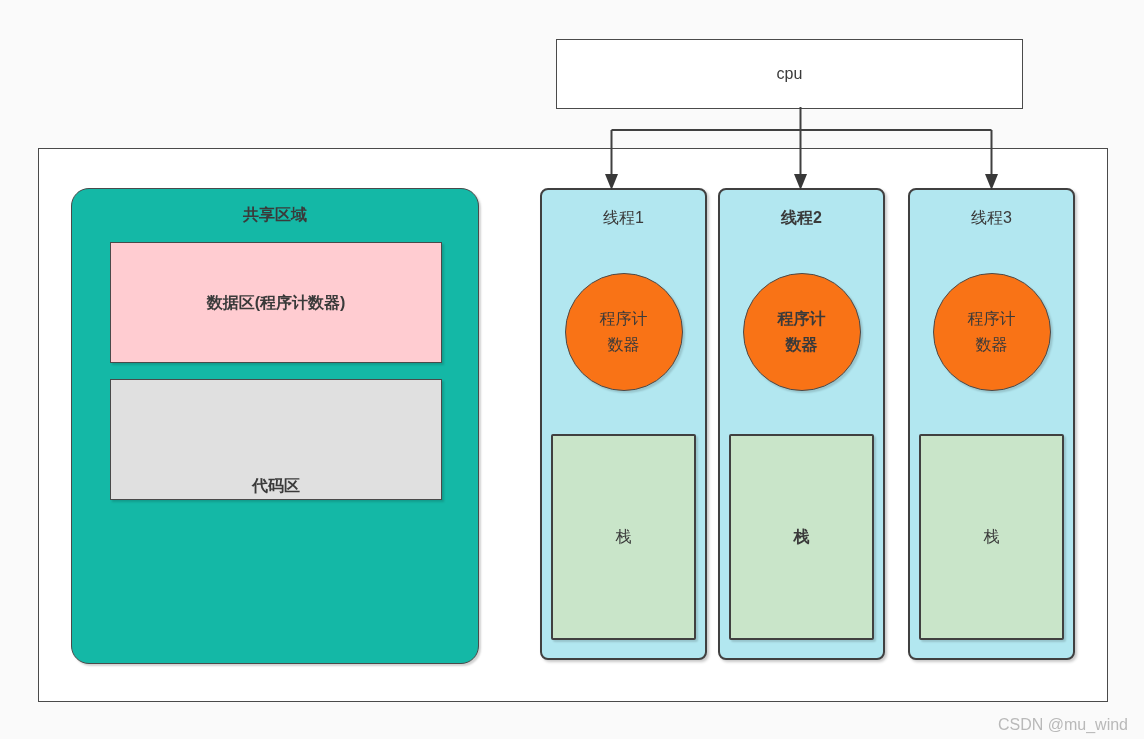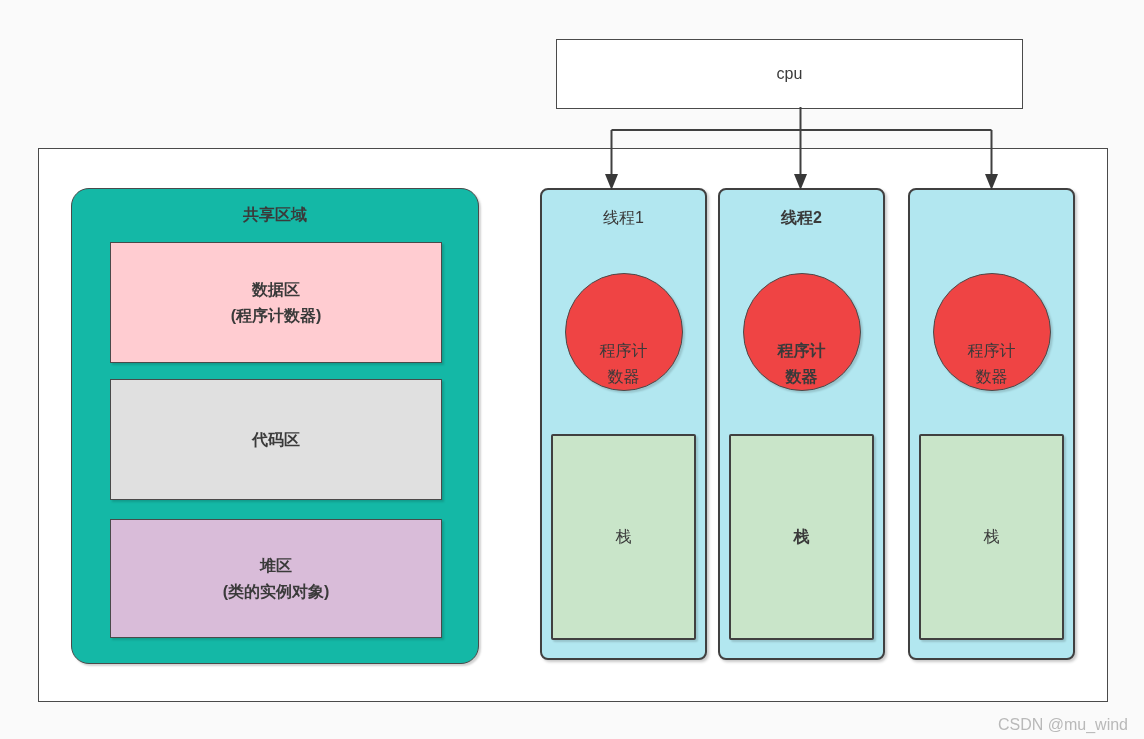--- a/index.html
+++ b/index.html
@@ -62,29 +62,29 @@
     position: absolute;
     left: 0; top: 16px; width: 100%;
     text-align: center;
     font-size: 16px;
   }
   .sec {
     position: absolute;
     left: 38px; width: 332px;
     border: 1.5px solid #4a4a4a;
     box-shadow: 2px 2px 2px rgba(0,0,0,0.15);
-    display: flex; flex-direction: column;
+    display: flex; 
     align-items: center; justify-content: center;
     text-align: center;
     font-size: 16px;
     line-height: 26px;
     box-sizing: border-box;
   }
   .sec-data { top: 53px;  height: 121px; background: #ffccd1; }
-  .sec-code { top: 190px; height: 121px; background: #e0e0e0; }
+  .sec-code { top: 190px; height: 121px; background: #e0e0e0; align-items: flex-end; }
   .sec-heap { top: 330px; height: 119px; background: #d9bcd9; }
 
   
   .thread {
     position: absolute;
     top: 188px;
     width: 167px; height: 472px;
     background: #b2e7f0;
     border: 2px solid #404040;
     border-radius: 8px;
@@ -100,24 +100,24 @@
     left: 0; top: 18px; width: 100%;
     text-align: center;
     font-size: 16px;
   }
   .pc-circle {
     position: absolute;
     left: 50%; top: 83px;
     width: 118px; height: 118px;
     margin-left: -59px;
     border-radius: 50%;
-    background: #ef4444;
+    background: #f97316;
     border: 1.5px solid #4a4a4a;
     box-shadow: 2px 2px 2px rgba(0,0,0,0.15);
-    display: flex; align-items: flex-end; justify-content: center;
+    display: flex; align-items: center; justify-content: center;
     box-sizing: border-box;
   }
   .pc-text {
     display: block;
     width: 3.4em;
     text-align: center;
     font-size: 16px;
     line-height: 26px;
   }
   .stack-box {
@@ -171,24 +171,20 @@
 
     <div class="sec sec-data">
       <div>数据区</div>
       <div>(程序计数器)</div>
     </div>
 
     <div class="sec sec-code">
       <div>代码区</div>
     </div>
 
-    <div class="sec sec-heap">
-      <div>堆区</div>
-      <div>(类的实例对象)</div>
-    </div>
   </div>
 
   <div class="thread thread-1">
     <div class="thread-title">线程1</div>
     <div class="pc-circle">
       <span class="pc-text">程序计数器</span>
     </div>
     <div class="stack-box">
       <span>栈</span>
     </div>
@@ -198,20 +194,21 @@
     <div class="thread-title">线程2</div>
     <div class="pc-circle">
       <span class="pc-text">程序计数器</span>
     </div>
     <div class="stack-box">
       <span>栈</span>
     </div>
   </div>
 
   <div class="thread thread-3">
+    <div class="thread-title">线程3</div>
     <div class="pc-circle">
       <span class="pc-text">程序计数器</span>
     </div>
     <div class="stack-box">
       <span>栈</span>
     </div>
   </div>
 
   <div class="watermark">CSDN @mu_wind</div>
 

